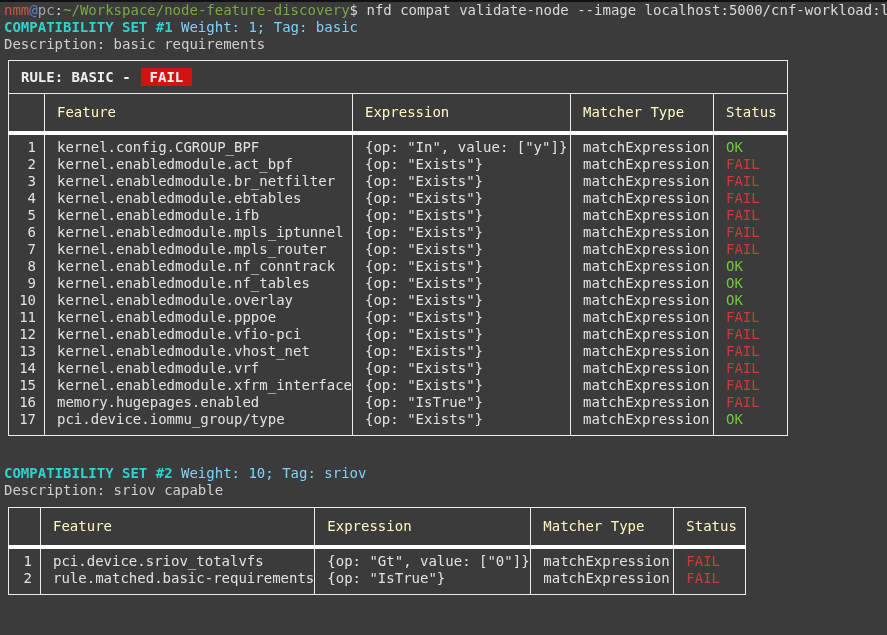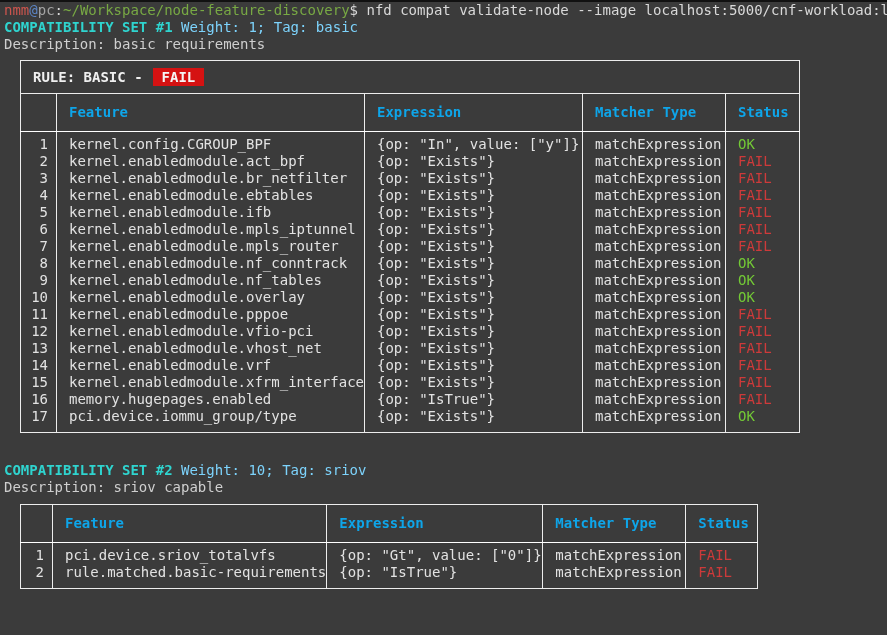--- a/index.html
+++ b/index.html
@@ -19,45 +19,45 @@
   .h{color:#a3a3a3;}
   .p{color:#78a944;}
   .w{color:#d9d9d9;}
   .set-title{color:#2fd4cf;font-weight:bold;}
   .set-meta{color:#7dd3fc;margin-top:22px;}
   .desc{color:#cfcfcf;}
   table{
     border-collapse:collapse;
     background:#3b3b3b;
     border:1px solid #ededed;
-    margin-left:20px;
+    margin-left:8px;
     table-layout:fixed;
   }
   tr.rule-row th{
     text-align:left;
     font-weight:bold;
     color:#efefef;
     height:32px;
     padding:0 0 0 12px;
     border-bottom:1px solid #ededed;
   }
   .badge{
     background:#d51212;
     color:#f5f5f5;
     font-weight:bold;
     padding:1px 9px;
     margin-left:10px;
   }
   tr.col-head th{
     text-align:left;
-    font-weight:bold;
-    color:#0ea5e9;
+    font-weight:normal;
+    color:#fef9c3;
     height:37px;
     padding:0 0 0 12px;
-    border-bottom:1px solid #ffffff;
+    border-bottom:4px solid #ffffff;
   }
   tr.col-head th.num, td.num{
     padding:0 8px 0 0;
     text-align:right;
   }
   tr.col-head th + th, td + td{border-left:1px solid #ededed;}
   td{
     padding:0 0 0 12px;
     height:17px;
     color:#e2e2e2;

